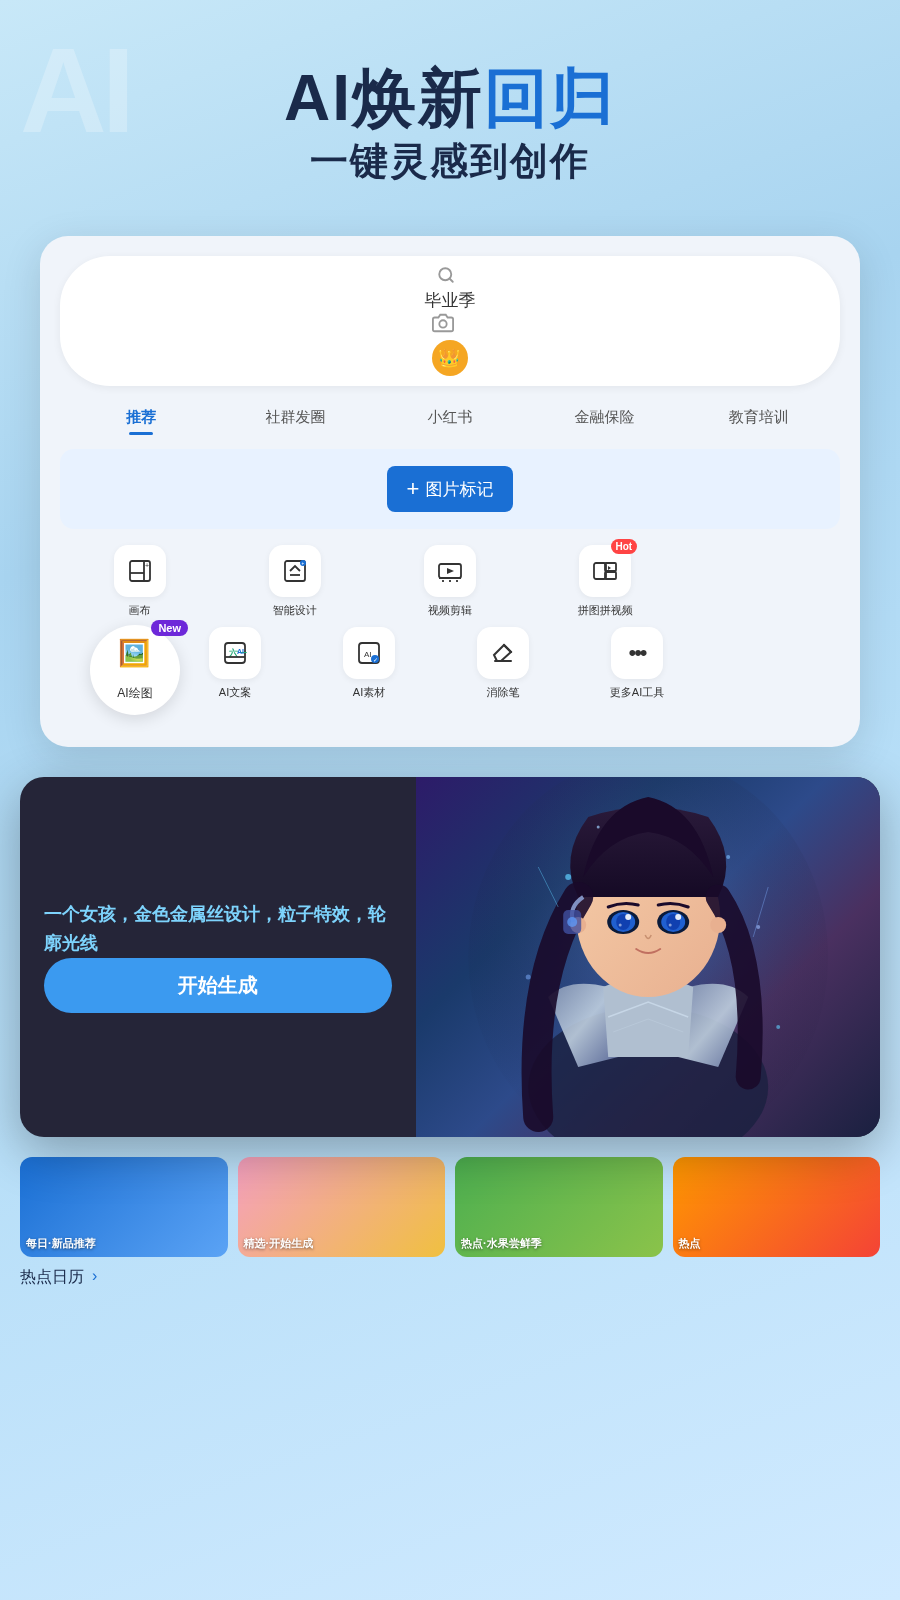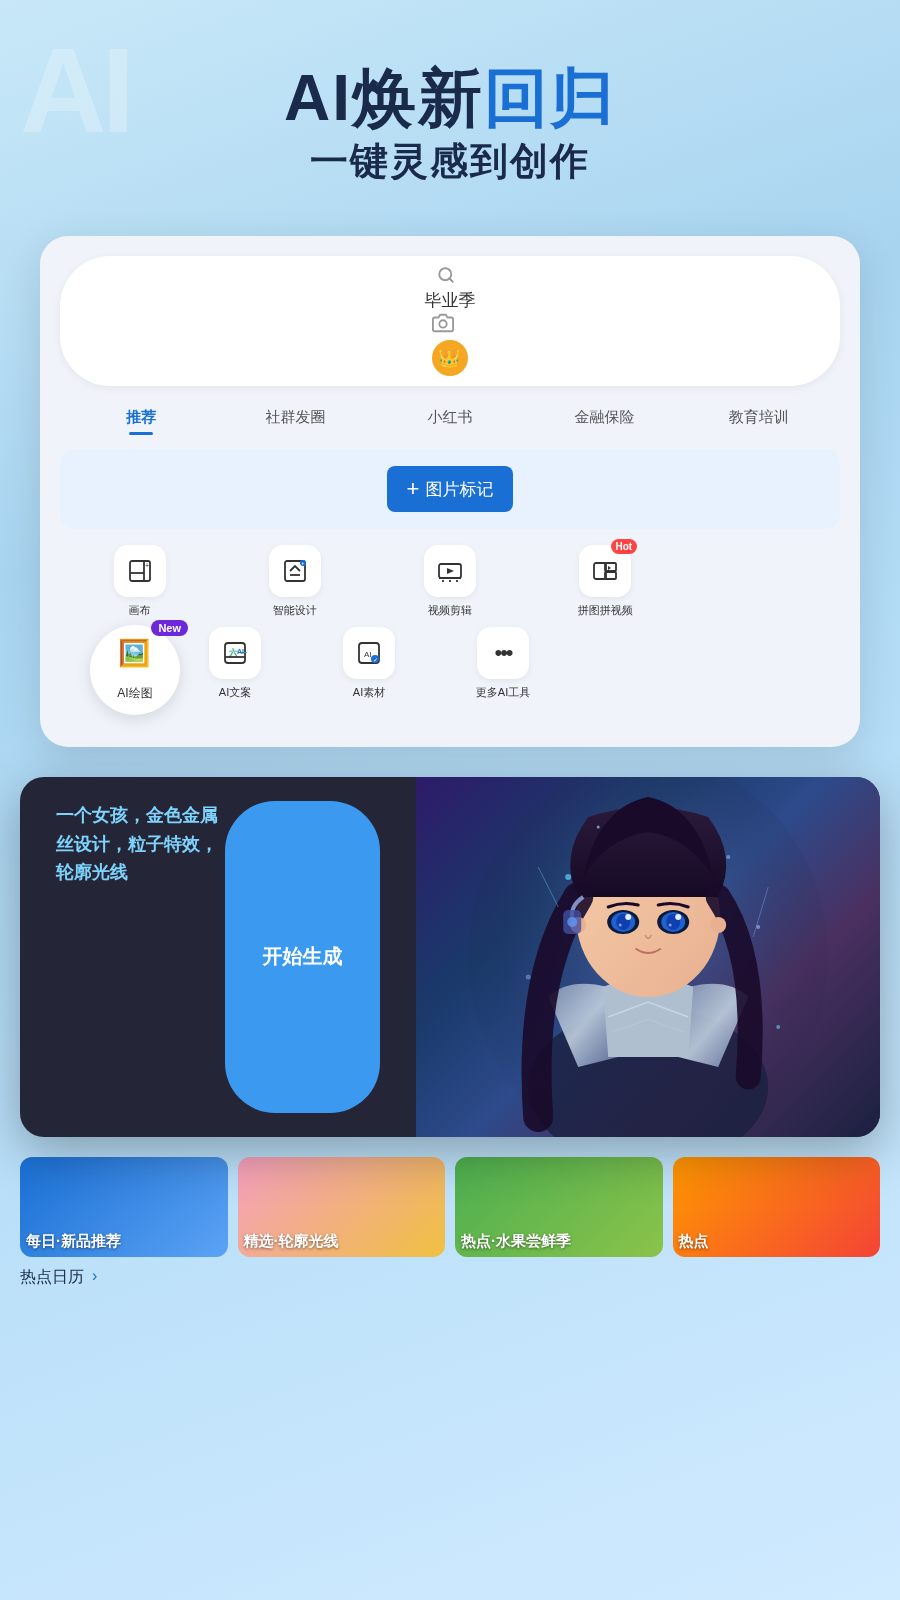--- a/index.html
+++ b/index.html
@@ -221,24 +221,24 @@
       border-radius: 24px;
       overflow: hidden;
       display: flex;
       height: 360px;
       position: relative;
       z-index: 2;
       box-shadow: 0 15px 50px rgba(0,0,0,0.3);
     }
     .ai-panel-left {
       width: 46%;
-      padding: 24px 36px;
-      display: flex;
-      flex-direction: row;
-      justify-content: flex-end;
+      padding: 24px 24px;
+      display: flex;
+      flex-direction: column;
+      justify-content: center;
       background: rgba(255,255,255,0.05);
     }
     .ai-prompt-text {
       font-size: 18px;
       color: #7dd3fc;
       font-weight: 600;
       line-height: 1.6;
     }
     .ai-generate-btn {
       background: #3b9af0;
@@ -283,21 +283,21 @@
     }
     .thumb-bg-blue { background: linear-gradient(135deg, #1a6fd4, #5ba3f5); }
     .thumb-bg-pink { background: linear-gradient(135deg, #f5a0c0, #f0c040); }
     .thumb-bg-green { background: linear-gradient(135deg, #4caf50, #8bc34a); }
     .thumb-bg-orange { background: linear-gradient(135deg, #ff9800, #f44336); }
     .content-thumb-label {
       position: absolute;
       bottom: 6px;
       left: 6px;
       right: 6px;
-      font-size: 15px;
+      font-size: 11px;
       color: white;
       font-weight: 600;
       text-shadow: 0 1px 3px rgba(0,0,0,0.5);
       line-height: 1.3;
     }
 
     
     .hot-calendar {
       padding: 10px 20px 0;
       display: flex;
@@ -440,20 +440,30 @@
         <svg width="28" height="28" viewBox="0 0 28 28" fill="none" stroke="#333" stroke-width="1.8">
           <rect x="4" y="4" width="20" height="20" rx="3"></rect>
           <text x="9" y="18" font-size="8" fill="#333" stroke="none" font-weight="500">AI</text>
           <circle cx="20" cy="20" r="4" fill="#1a6fd4" stroke="none"></circle>
           <text x="18" y="22.5" font-size="6" fill="white" stroke="none">✓</text>
         </svg>
       </div>
       <span class="tool-label">AI素材</span>
     </div>
 
+    <div class="tool-item">
+      <div class="tool-icon-wrap">
+        <svg width="24" height="24" viewBox="0 0 24 24" fill="none" stroke="#333" stroke-width="2" stroke-linecap="round">
+          <line x1="4" y1="20" x2="20" y2="20"></line>
+          <path d="M6 20 L3 14 L13 4 L20 11 L10 20"></path>
+          <line x1="13" y1="4" x2="20" y2="11"></line>
+        </svg>
+      </div>
+      <span class="tool-label">消除笔</span>
+    </div>
 
     <div class="tool-item">
       <div class="tool-icon-wrap">
         <span style="font-size:22px;letter-spacing:-2px;">•••</span>
       </div>
       <span class="tool-label">更多AI工具</span>
     </div>
   </div>
 
   <div class="ai-draw-float" style="position:relative;left:0;bottom:0;margin:-10px 0 0 20px;width:90px;height:90px;display:flex;flex-direction:column;align-items:center;justify-content:center;background:white;border-radius:50%;box-shadow:0 4px 16px rgba(0,0,0,0.12);float:left;margin-top:-75px;margin-left:30px;">
@@ -556,21 +566,21 @@
       </svg>
     </div>
   </div>
 </div>
 
 <div class="content-grid">
   <div class="content-thumb thumb-bg-blue">
     <span class="content-thumb-label">每日·新品推荐</span>
   </div>
   <div class="content-thumb thumb-bg-pink">
-    <span class="content-thumb-label">精选·轮廓光线</span>
+    <span class="content-thumb-label">精选·开始生成</span>
   </div>
   <div class="content-thumb thumb-bg-green">
     <span class="content-thumb-label">热点·水果尝鲜季</span>
   </div>
   <div class="content-thumb thumb-bg-orange">
     <span class="content-thumb-label">热点</span>
   </div>
 </div>
 
 <div class="hot-calendar">

